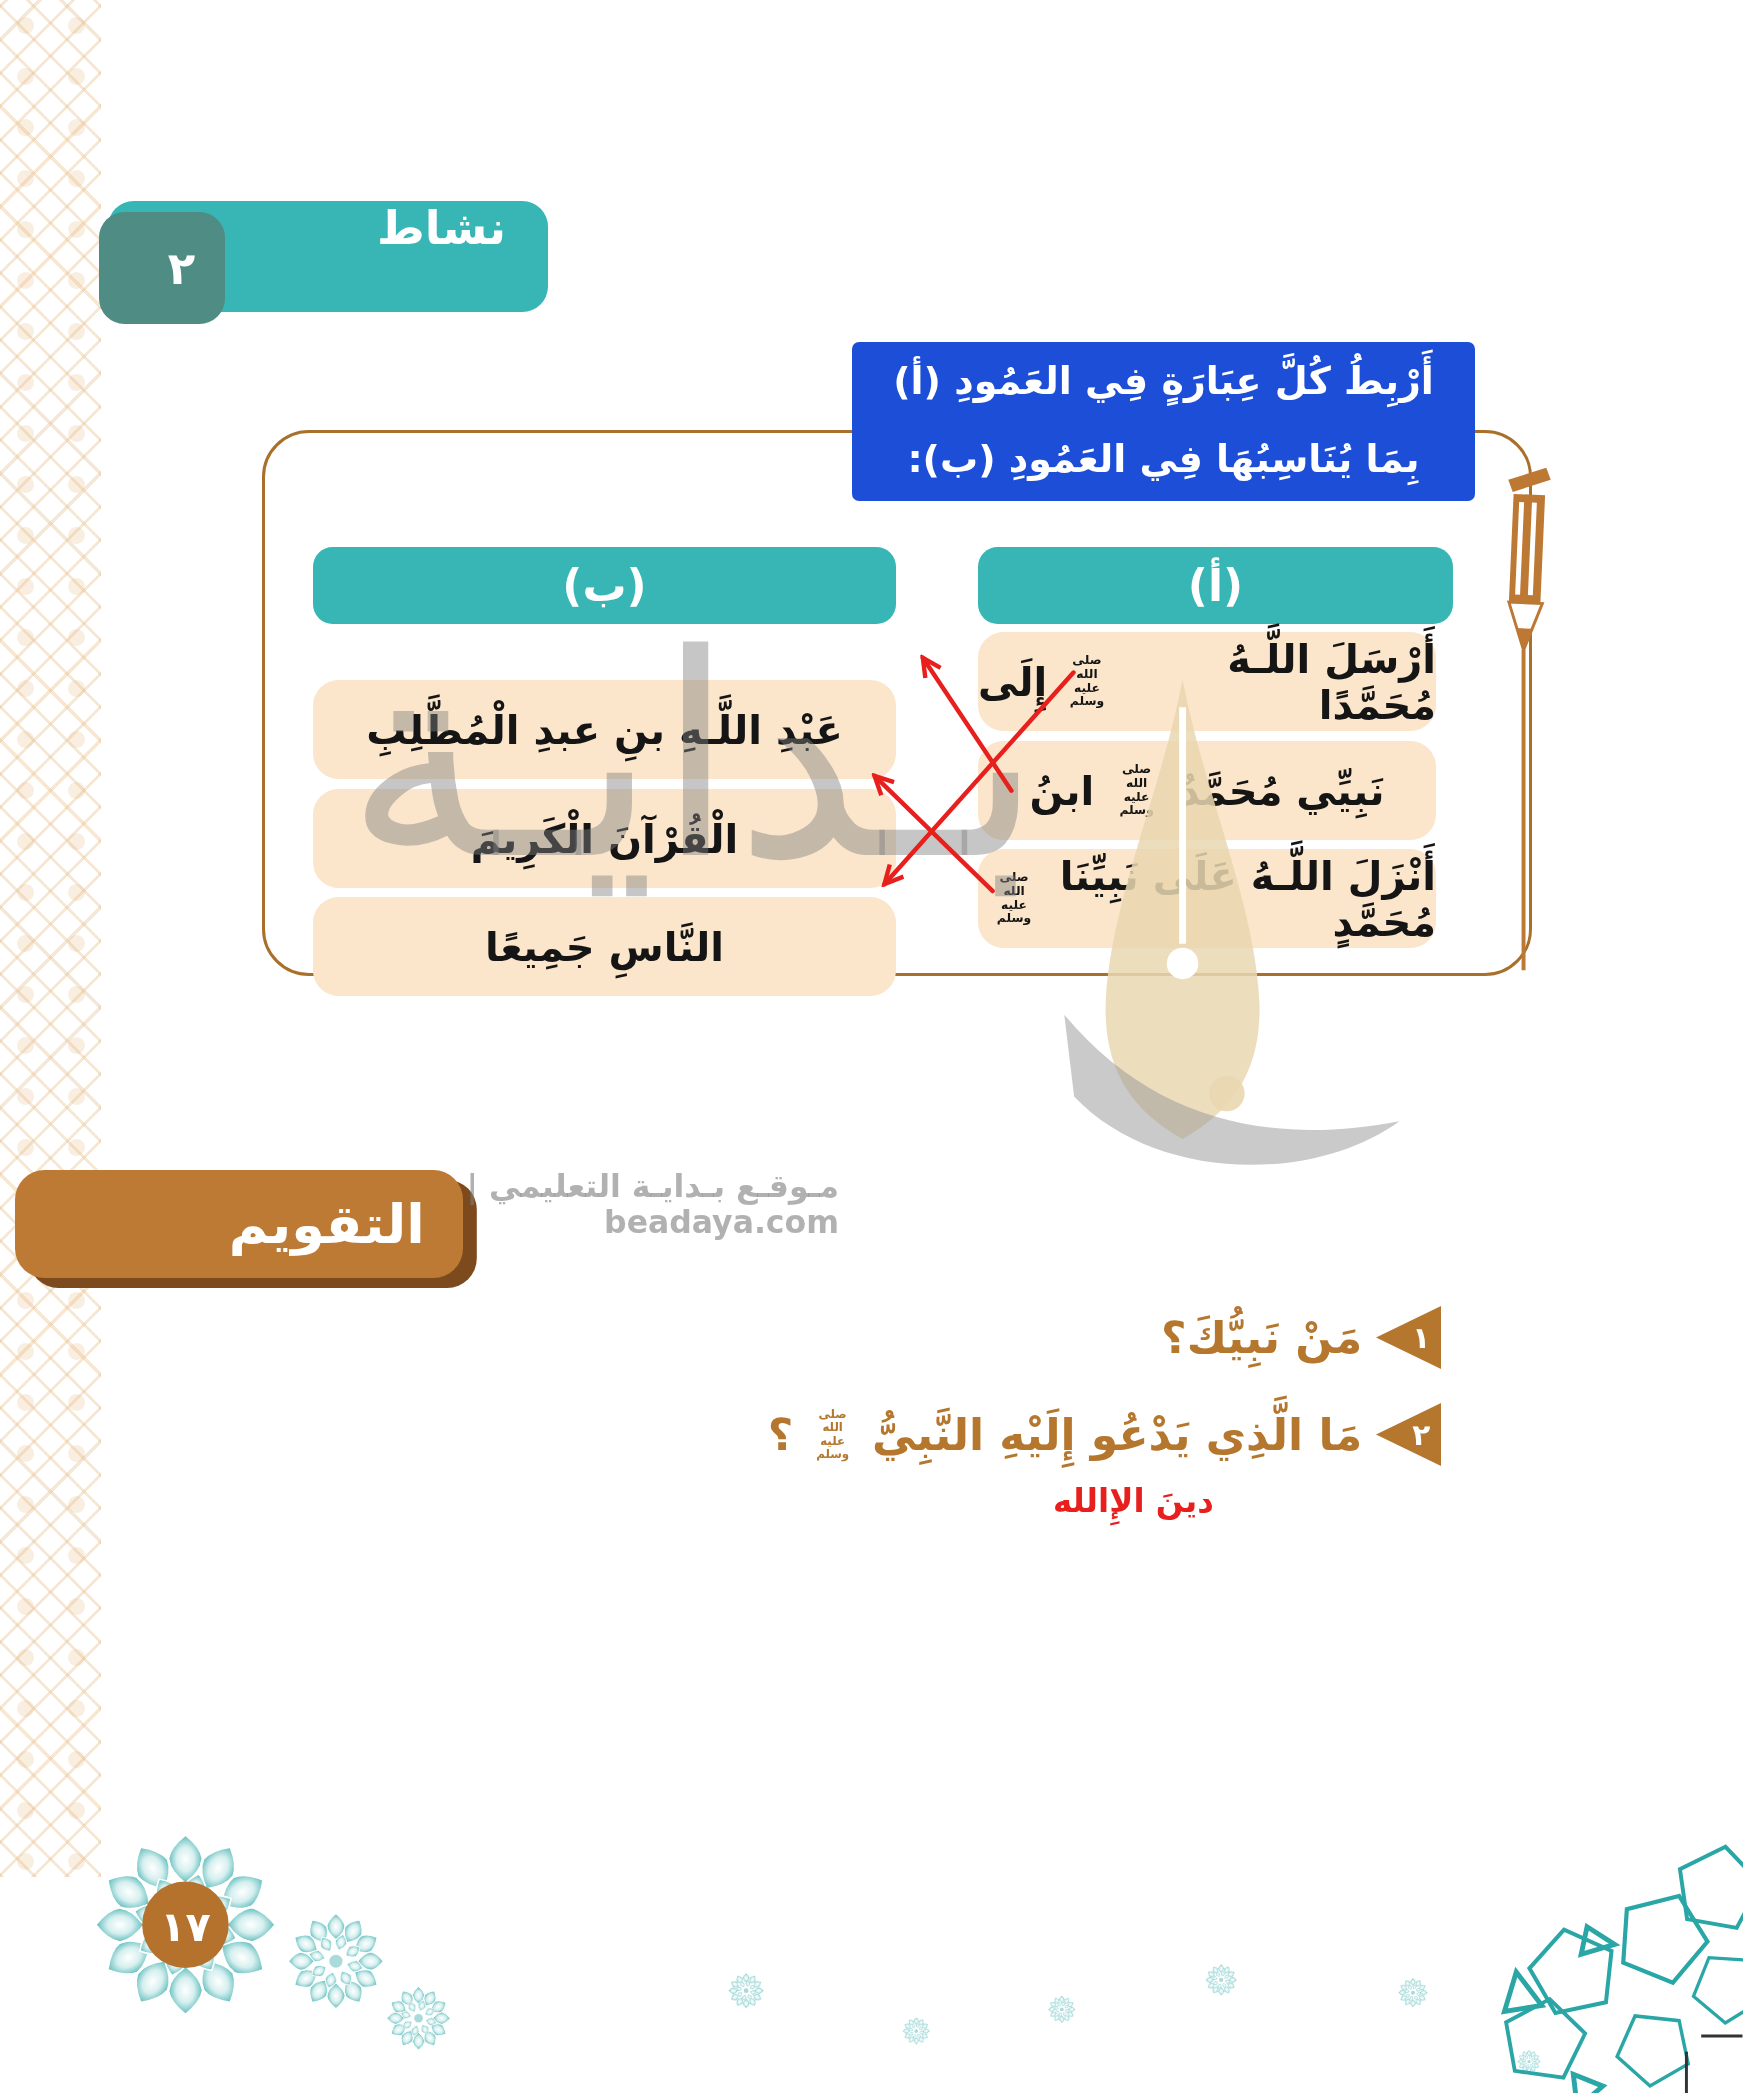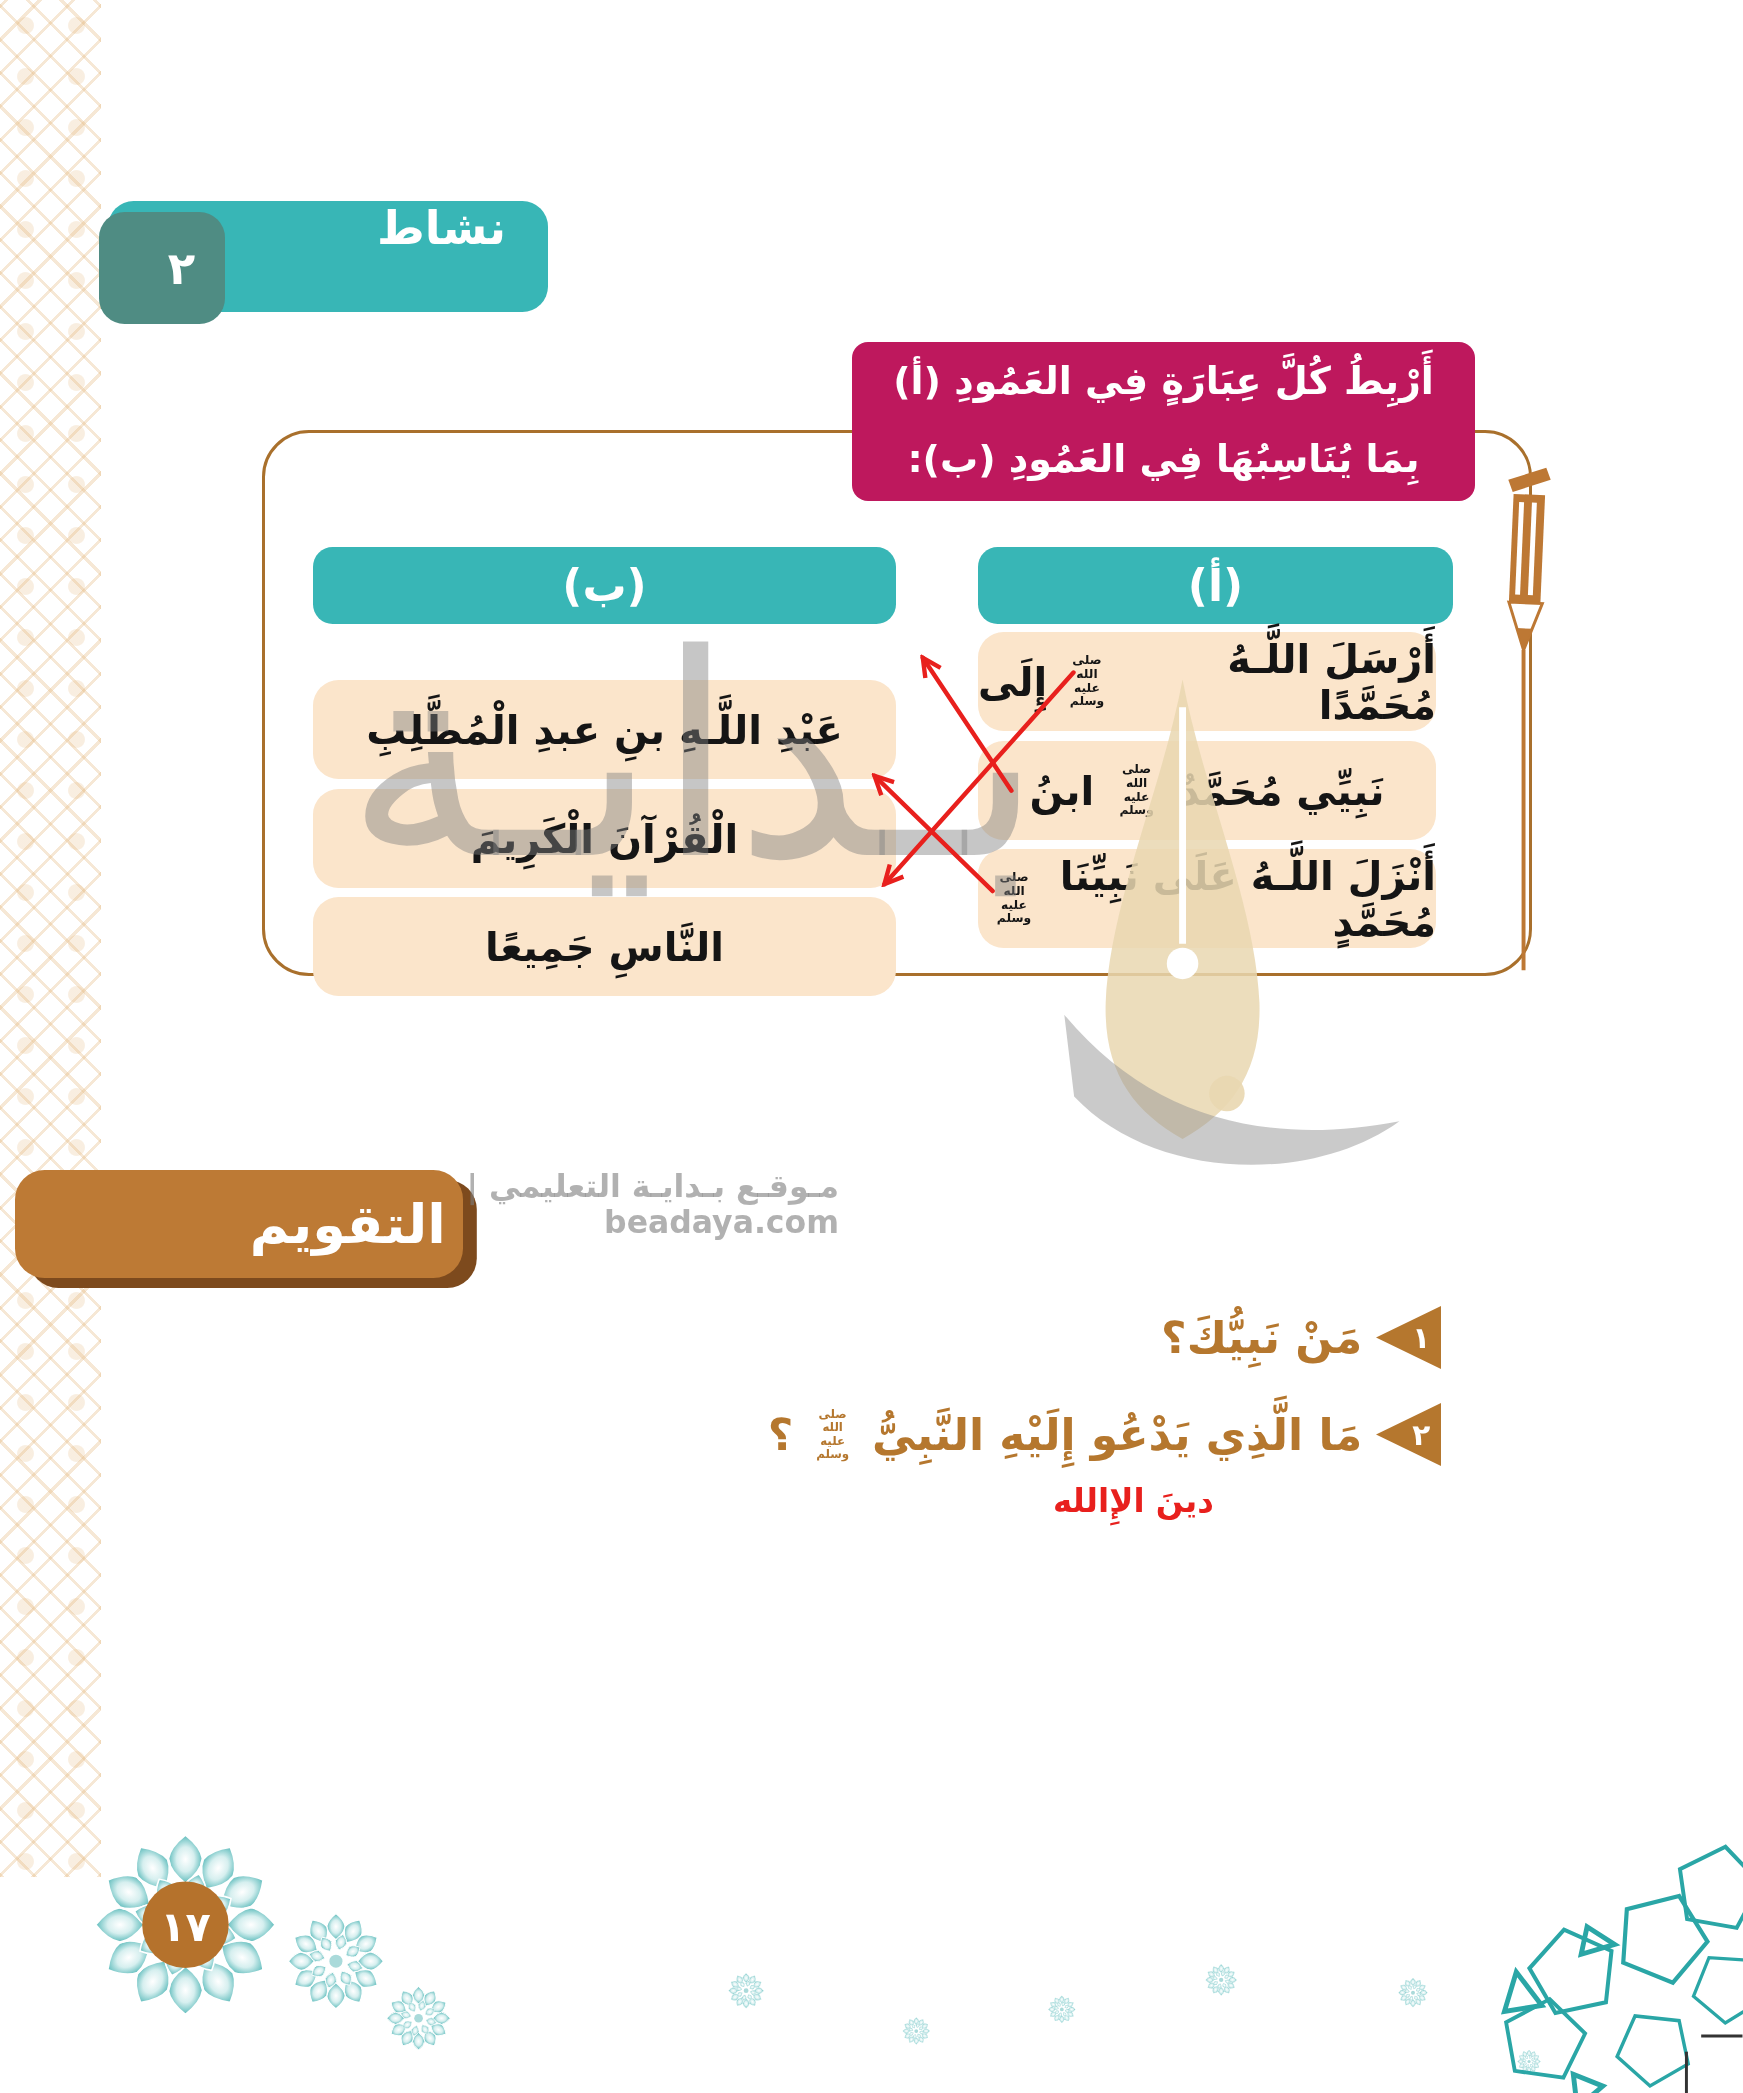--- a/index.html
+++ b/index.html
@@ -19,22 +19,22 @@
     box-sizing:border-box;color:#fff;font-size:46px;font-weight:bold;}
   .activity-num{position:absolute;left:99px;top:212px;width:126px;height:112px;background:#4f8c83;
     border-radius:25.6px;display:flex;align-items:center;justify-content:center;padding-left:39px;
     box-sizing:border-box;color:#fff;font-size:45px;font-weight:bold;}
 
   
   .board{position:absolute;left:262px;top:430px;width:1264px;height:540px;border:3px solid #a9702c;
     border-radius:47px;background:transparent;}
 
   
-  .instruction{position:absolute;left:852px;top:342px;width:623px;height:159px;background:#be185d;
-    border-radius:16px;color:#fff;font-weight:bold;font-size:38px;line-height:78px;text-align:center;
+  .instruction{position:absolute;left:852px;top:342px;width:623px;height:159px;background:#1d4ed8;
+    border-radius:7px;color:#fff;font-weight:bold;font-size:38px;line-height:78px;text-align:center;
     direction:rtl;}
 
   
   .hdr{position:absolute;height:77px;background:#38b6b6;border-radius:19.7px;color:#fff;font-size:44px;
     font-weight:bold;display:flex;align-items:center;justify-content:center;direction:rtl;}
   .hdr-b{left:313px;top:547px;width:583px;}
   .hdr-a{left:978px;top:547px;width:475px;}
   .cell{position:absolute;background:#fbe5cb;border-radius:25.6px;display:flex;align-items:center;
     justify-content:center;gap:13.8px;direction:rtl;color:#151515;font-size:40px;font-weight:bold;}
   .cell-b{left:313px;width:583px;margin-top:48px;}
@@ -47,21 +47,21 @@
 
   
   .arrows{position:absolute;left:847px;top:630px;}
 
   
   .pencil{position:absolute;left:1487px;top:461px;}
 
   
   .eval-box{position:absolute;left:14.8px;top:1170px;width:448px;height:108px;background:#bd7a35;
     border-radius:29.6px;box-shadow:13.8px 9.9px 0 #7d4a1d;color:#fff;font-size:54px;font-weight:bold;
-    display:flex;align-items:center;justify-content:flex-start;direction:rtl;padding-right:17px;
+    display:flex;align-items:center;justify-content:flex-start;direction:rtl;padding-right:38px;
     box-sizing:border-box;}
 
   
   .q-row{position:absolute;direction:rtl;display:flex;align-items:center;gap:13.8px;height:71px;}
   .q1{right:303px;top:1302px;} .q2{right:303px;top:1399px;}
   .q-text{font-size:44px;font-weight:bold;color:#b5772e;white-space:nowrap;}
   .q-answer{font-size:32.5px;font-weight:bold;color:#e8201d;margin-right:13.8px;white-space:nowrap;}
   .q-pbuh{width:51px;font-size:11.8px;color:#b5772e;}
   .a2{position:absolute;right:530px;top:1482px;font-size:32.5px;font-weight:bold;color:#e8201d;direction:rtl;}
 

